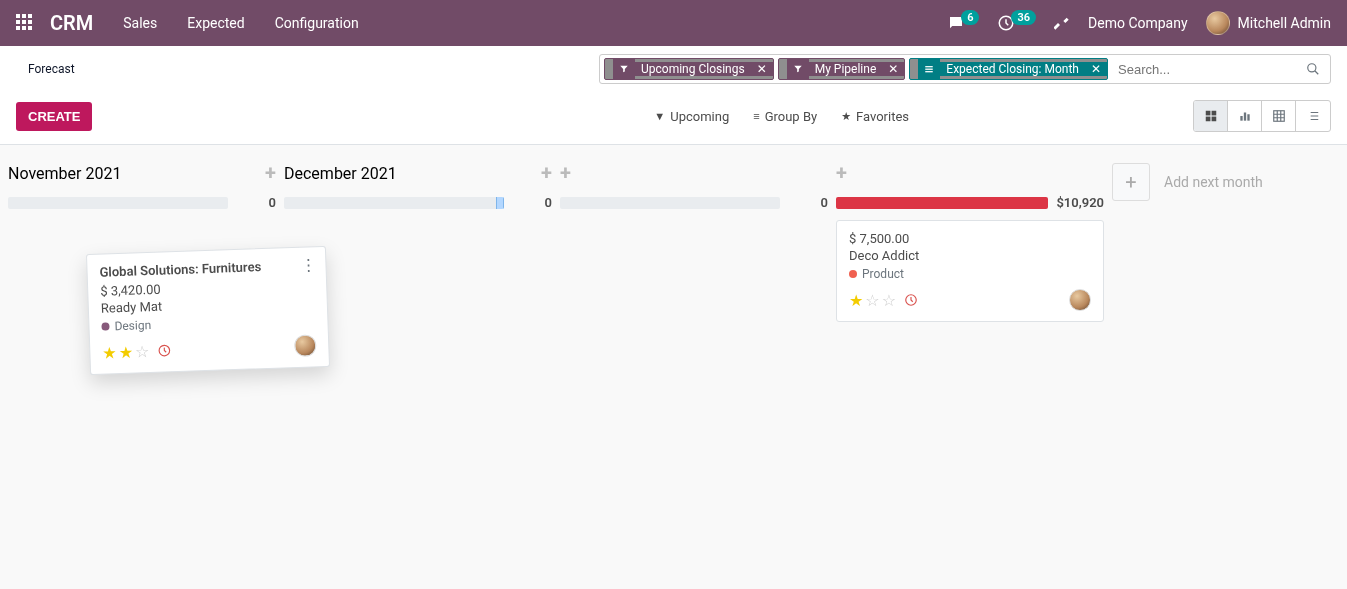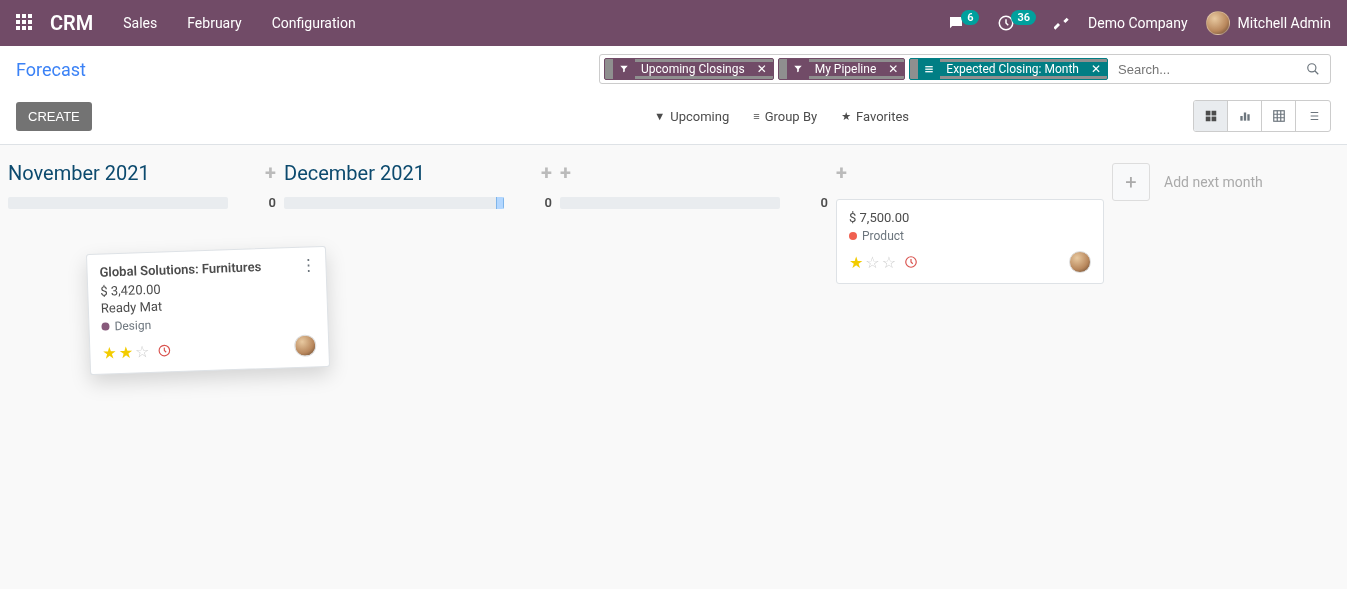--- a/index.html
+++ b/index.html
@@ -13,50 +13,50 @@
 .navbar .nav-link { margin-right: 30px; font-size: 14px; cursor: pointer; }
 .navbar .spacer { flex: 1; }
 .navbar .right-item { margin-left: 18px; display: flex; align-items: center; cursor: pointer; font-size: 14px; }
 .badge-wrap { position: relative; display: flex; align-items: center; }
 .badge-wrap .badge { background: #00A09D; border-radius: 10px; padding: 1px 6px; font-size: 11px; font-weight: 600; margin-left: -4px; position: relative; top: -6px; }
 .avatar { width: 24px; height: 24px; border-radius: 50%; background: radial-gradient(circle at 35% 30%, #e8c9a0 0%, #b8875c 60%, #5a3d28 100%); margin-right: 8px; border: 1px solid rgba(255,255,255,0.3); }
 
 
 .control-panel { background: #fff; border-bottom: 1px solid #dee2e6; }
 .cp-top { display: flex; align-items: center; padding: 8px 16px; }
-.breadcrumb { font-size: 18px; color: #3b82f6; }
+.breadcrumb { font-size: 12px; color: #0f172a; margin-left: 12px; }
 .cp-top .spacer { flex: 1; }
 .search-area { display: flex; align-items: center; border: 1px solid #ccc; border-radius: 3px; height: 30px; min-width: 660px; padding: 0 4px; }
 .facet { display: inline-flex; align-items: center; background: #8f8f8f; color: #fff; border-radius: 2px; margin-right: 4px; height: 22px; overflow: hidden; font-size: 12px; }
 .facet .facet-icon { background: #714B67; padding: 0 6px; display: flex; align-items: center; height: 100%; }
 .facet.groupby .facet-icon { background: #017e84; }
 .facet .facet-label { padding: 0 6px; background: #714B67; color: #fff; }
 .facet.groupby .facet-label { background: #017e84; }
 .facet .facet-close { padding: 0 6px; cursor: pointer; color: #fff; background: #714B67; }
 .facet.groupby .facet-close { background: #017e84; }
 .facet { border: 1px solid #714B67; padding-left: 8px; }
 .facet.groupby { border: 1px solid #017e84; }
 .search-input { border: none; outline: none; flex: 1; padding: 0 6px; font-size: 13px; }
 .search-icon { color: #6c757d; padding: 0 6px; cursor: pointer; }
 
 .cp-bottom { display: flex; align-items: center; padding: 8px 16px 12px; }
-.btn-create { background: #737373; color: #fff; border: none; padding: 7px 12px; font-size: 13px; font-weight: 400; cursor: pointer; border-radius: 3px; }
+.btn-create { background: #be185d; color: #fff; border: none; padding: 7px 12px; font-size: 13px; font-weight: 700; cursor: pointer; border-radius: 3px; }
 .cp-bottom .spacer { flex: 1; }
 .toolbar-item { margin-right: 24px; color: #4c4c4c; cursor: pointer; display: inline-flex; align-items: center; font-size: 13px; }
 .toolbar-item .ticon { margin-right: 5px; font-size: 11px; }
 .view-switcher { display: flex; border: 1px solid #ccc; border-radius: 3px; overflow: hidden; margin-left: auto; }
 .view-btn { width: 34px; height: 30px; display: flex; align-items: center; justify-content: center; cursor: pointer; border-right: 1px solid #ccc; color: #6c757d; }
 .view-btn:last-child { border-right: none; }
 .view-btn.active { background: #e9ecef; color: #4c4c4c; }
 
 
 .kanban { display: flex; padding: 12px 8px; gap: 8px; align-items: flex-start; }
 .column { width: 268px; }
 .col-header { display: flex; align-items: center; padding: 4px 0; }
-.col-title { font-size: 20px; color: #0c4a6e; flex: 1; }
+.col-title { font-size: 16px; color: #000000; flex: 1; }
 .col-add { color: #bbb; font-size: 20px; cursor: pointer; font-weight: bold; }
 .col-bar { display: flex; align-items: center; margin-top: 6px; gap: 8px; }
 .progress { flex: 1; height: 12px; background: #e9ecef; border-radius: 2px; overflow: hidden; }
 .progress .fill { height: 100%; }
 .col-total { font-size: 13px; font-weight: 600; color: #4c4c4c; min-width: 40px; text-align: right; }
 
 
 .card { background: #fff; border: 1px solid #dee2e6; border-radius: 3px; padding: 10px 12px; margin-top: 10px; position: relative; }
 .card .menu-dots { position: absolute; top: 8px; right: 10px; cursor: pointer; color: #6c757d; font-size: 16px; letter-spacing: -1px; }
 .card-title { font-weight: 600; font-size: 13px; margin-bottom: 4px; }
@@ -95,21 +95,21 @@
       <span></span>
       <span></span>
       <span></span>
       <span></span>
       <span></span>
       <span></span>
       <span></span>
   </div>
   <div class="brand">CRM</div>
   <div class="nav-link">Sales</div>
-  <div class="nav-link">February</div>
+  <div class="nav-link">Expected</div>
   <div class="nav-link">Configuration</div>
   <div class="spacer"></div>
   <div class="right-item badge-wrap">
     <svg width="18" height="18" viewBox="0 0 24 24" fill="#fff">
         <path d="M4 4h16v12H7l-3 3V4z"></path>
       </svg>
     <span class="badge">6</span>
   </div>
   <div class="right-item badge-wrap">
     <svg width="18" height="18" viewBox="0 0 24 24" fill="none" stroke="#fff" stroke-width="2">
@@ -257,23 +257,30 @@
           <div class="fill" style="width:0%;background:#e9ecef"></div>
         </div>
       <div class="col-total">0</div>
     </div>
   </div>
 
   <div class="column">
     <div class="col-header">
       <div class="col-add">+</div>
     </div>
+    <div class="col-bar">
+      <div class="progress">
+          <div class="fill" style="width:100%;background:#dc3545"></div>
+        </div>
+      <div class="col-total">$10,920</div>
+    </div>
 
     <div class="card">
       <div class="card-line">$ 7,500.00</div>
+      <div class="card-line">Deco Addict</div>
       <div class="tag">
         <span class="tag-dot" style="background:#f06050"></span>
         <span>Product</span>
       </div>
       <div class="card-footer">
         <div class="stars">
           <span class="star filled">★</span>
           <span class="star">☆</span>
           <span class="star">☆</span>
         </div>

